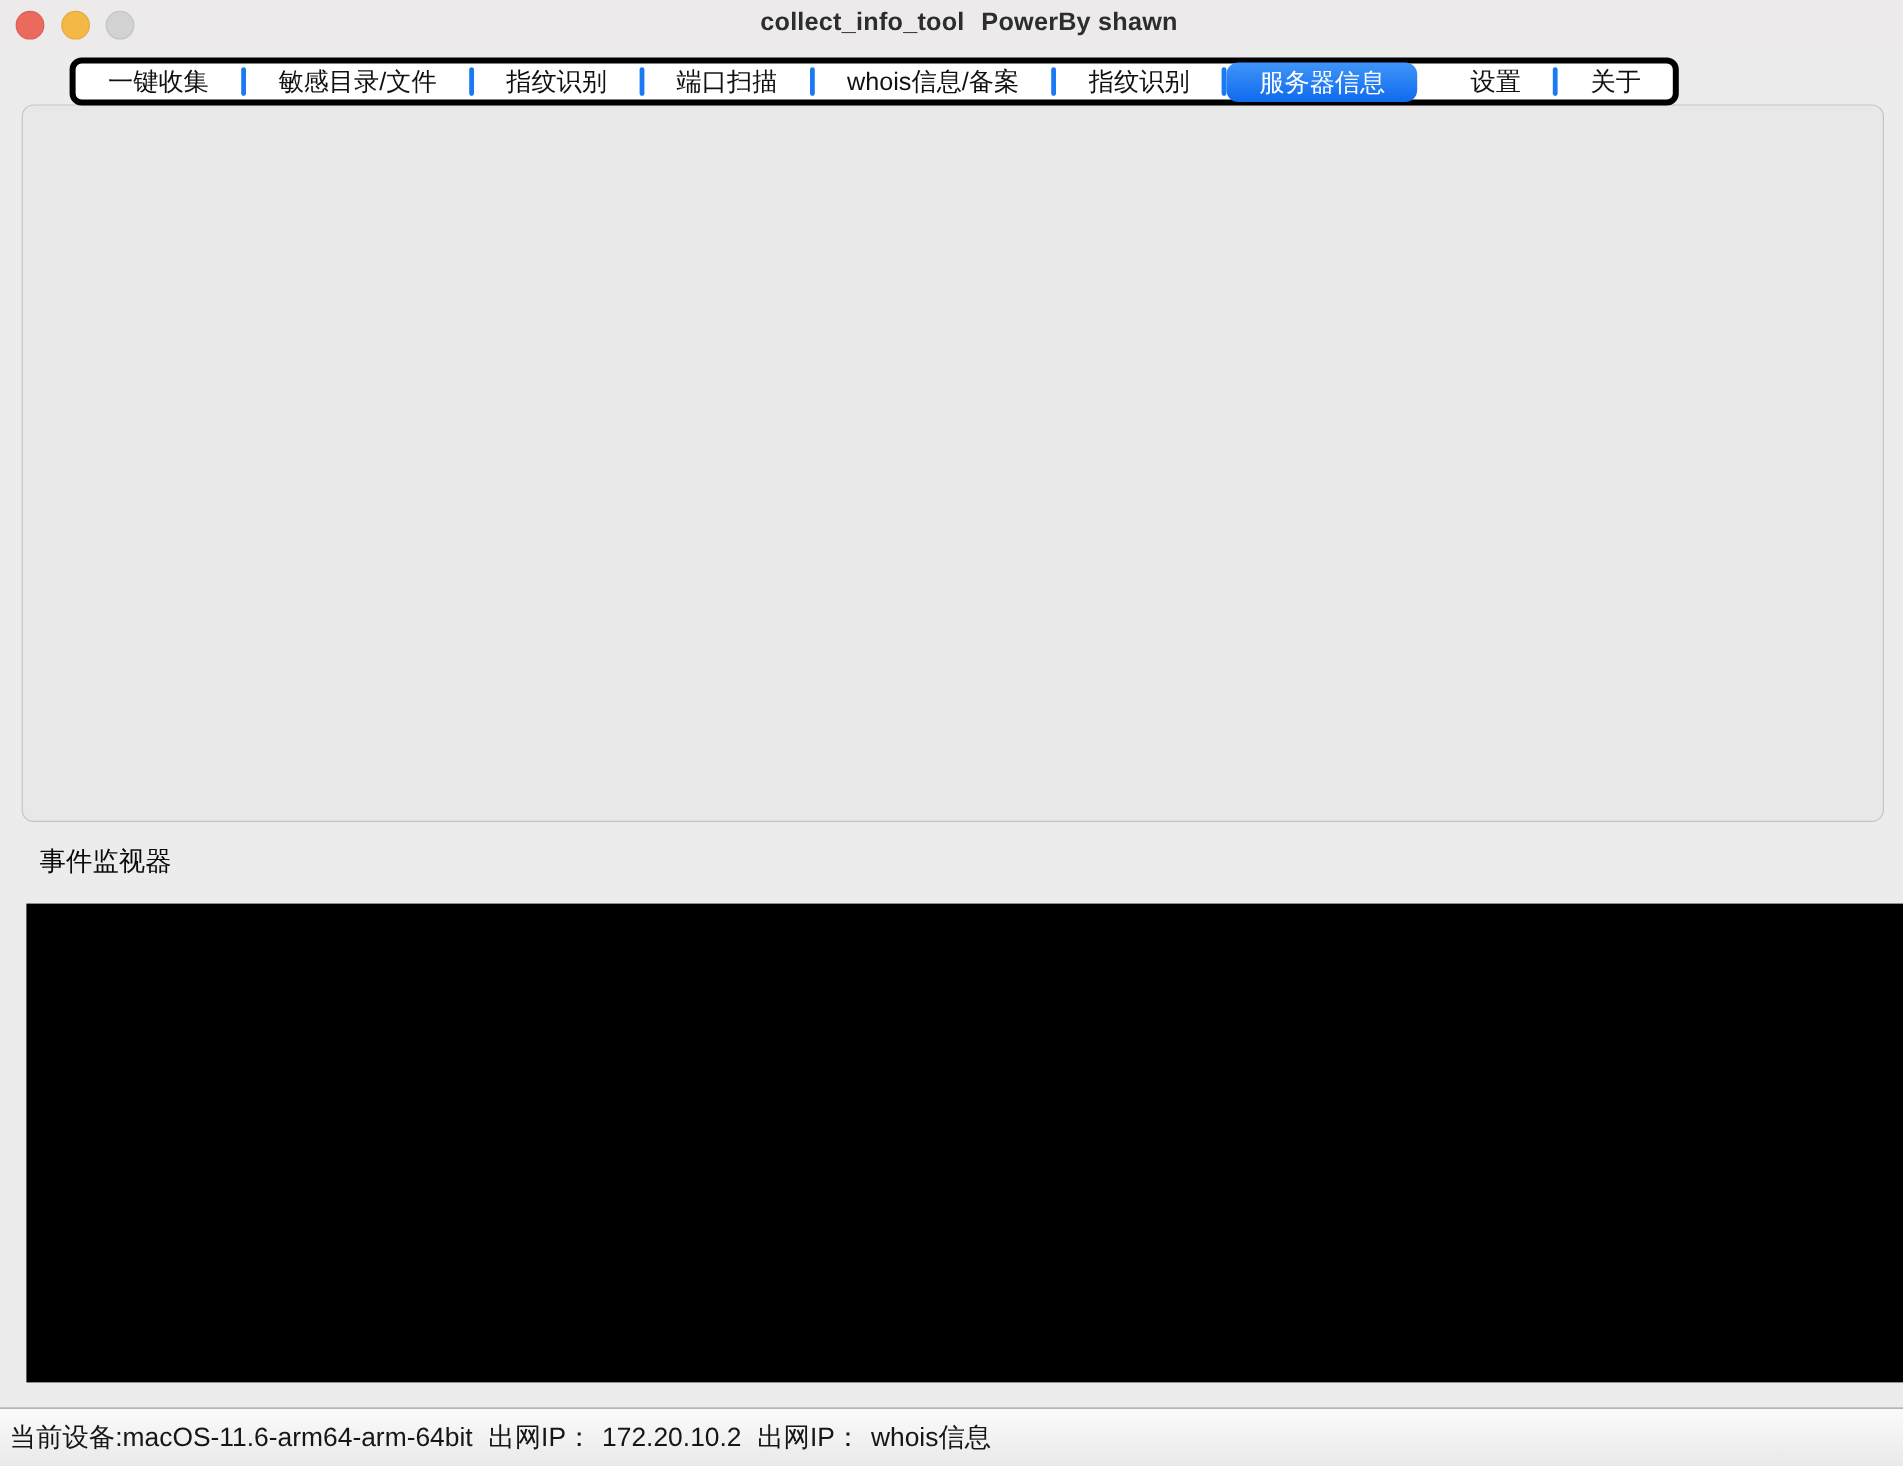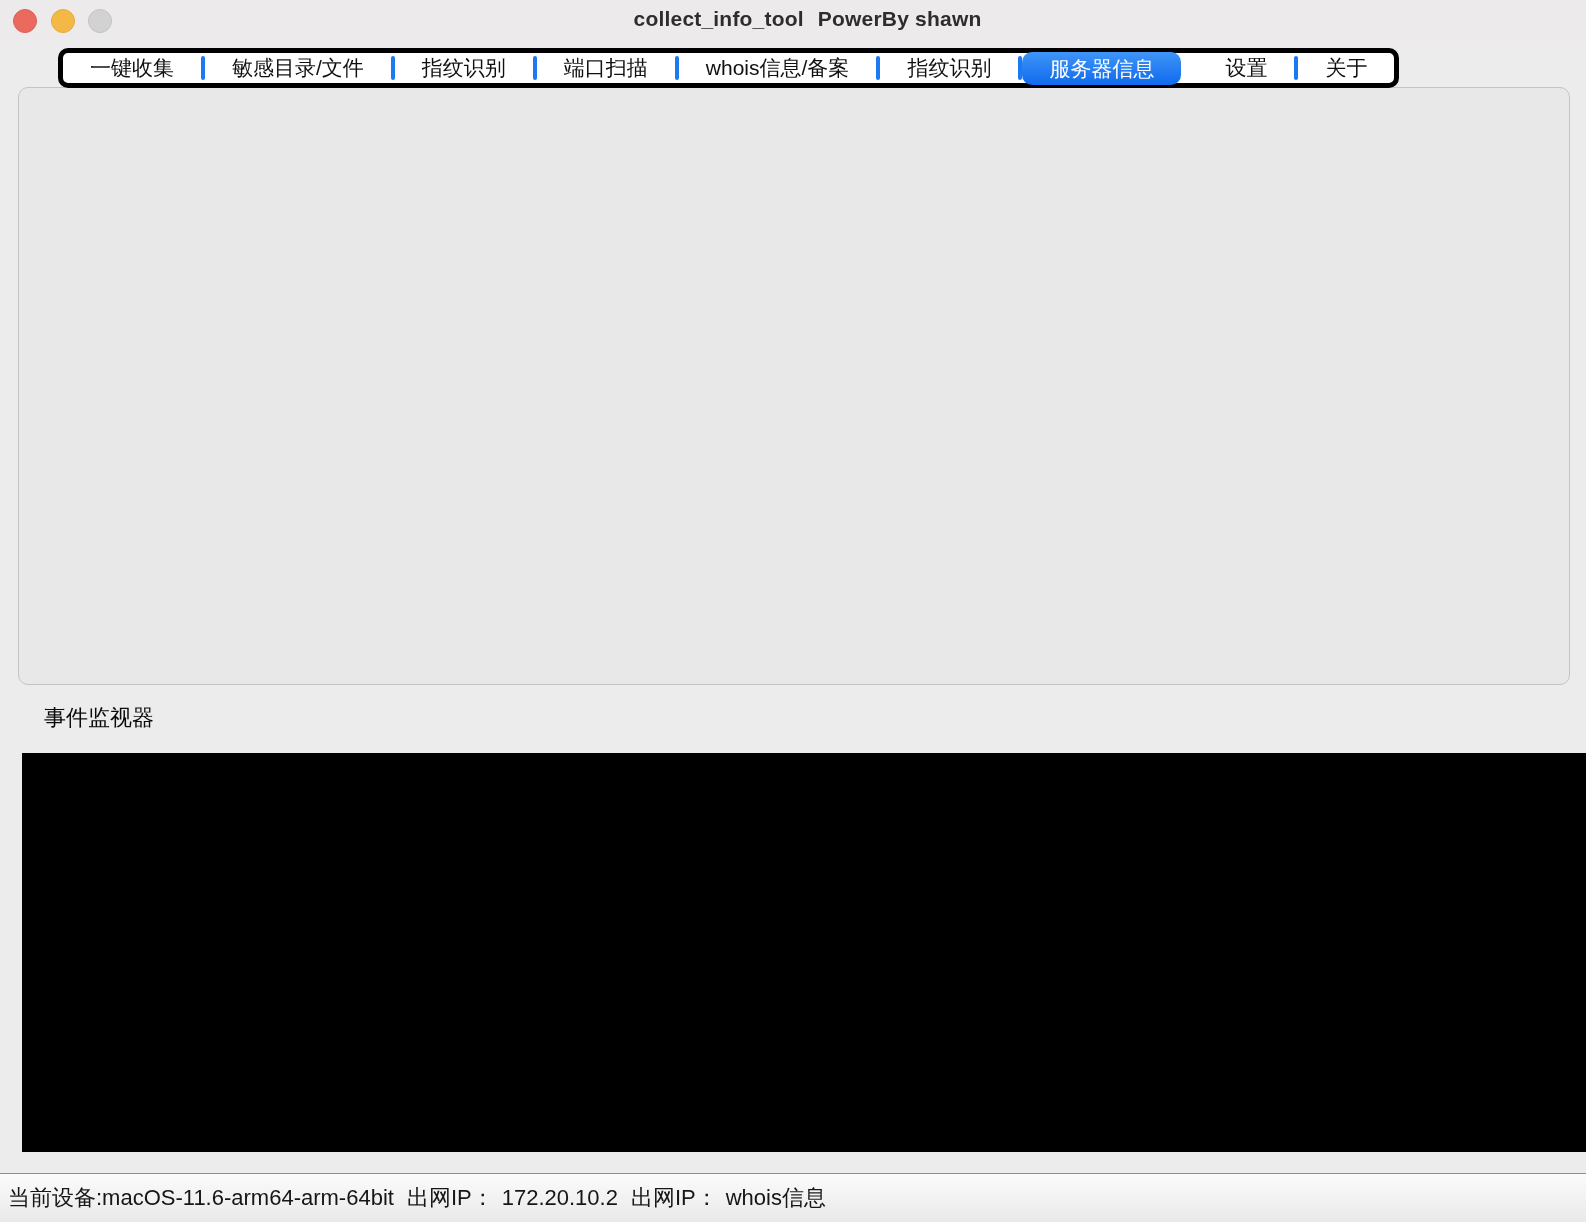--- a/index.html
+++ b/index.html
@@ -83,21 +83,21 @@
   
   .tarea{
     position:absolute;box-sizing:border-box;background:#fff;resize:none;outline:none;
     border:1px solid #a8a8a8;border-top-color:#8a8a8a;
     font-size:19px;font-family:"Liberation Sans","DejaVu Sans",sans-serif;padding:6px;
   }
   .tarea-left{left:28px;top:304px;width:560px;height:374px;}
   .tarea-right{left:791px;top:299px;width:748px;height:380px;}
   .result-title{position:absolute;left:791px;top:260px;width:748px;text-align:center;font-size:22px;color:#0c0c0c;}
   
-  .monitor-label{position:absolute;left:44px;top:703px;font-size:22px;color:#0a0a0a;}
+  .monitor-label{position:absolute;left:33px;top:703px;font-size:22px;color:#0a0a0a;}
   .console{
     position:absolute;left:22px;top:753px;width:1564px;height:399px;background:#000;
     color:#e6e6e6;font-family:"Liberation Mono","DejaVu Sans Mono",monospace;font-size:16px;
     overflow:auto;box-sizing:border-box;padding:4px 8px;
   }
   
   .status-divider{position:absolute;left:0;top:1173px;width:100%;height:1px;background:#8f8f8f;}
   .statusbar{
     position:absolute;left:0;top:1174px;width:100%;height:48px;
     background:linear-gradient(180deg,#fbfbfb,#e9e9e9);

